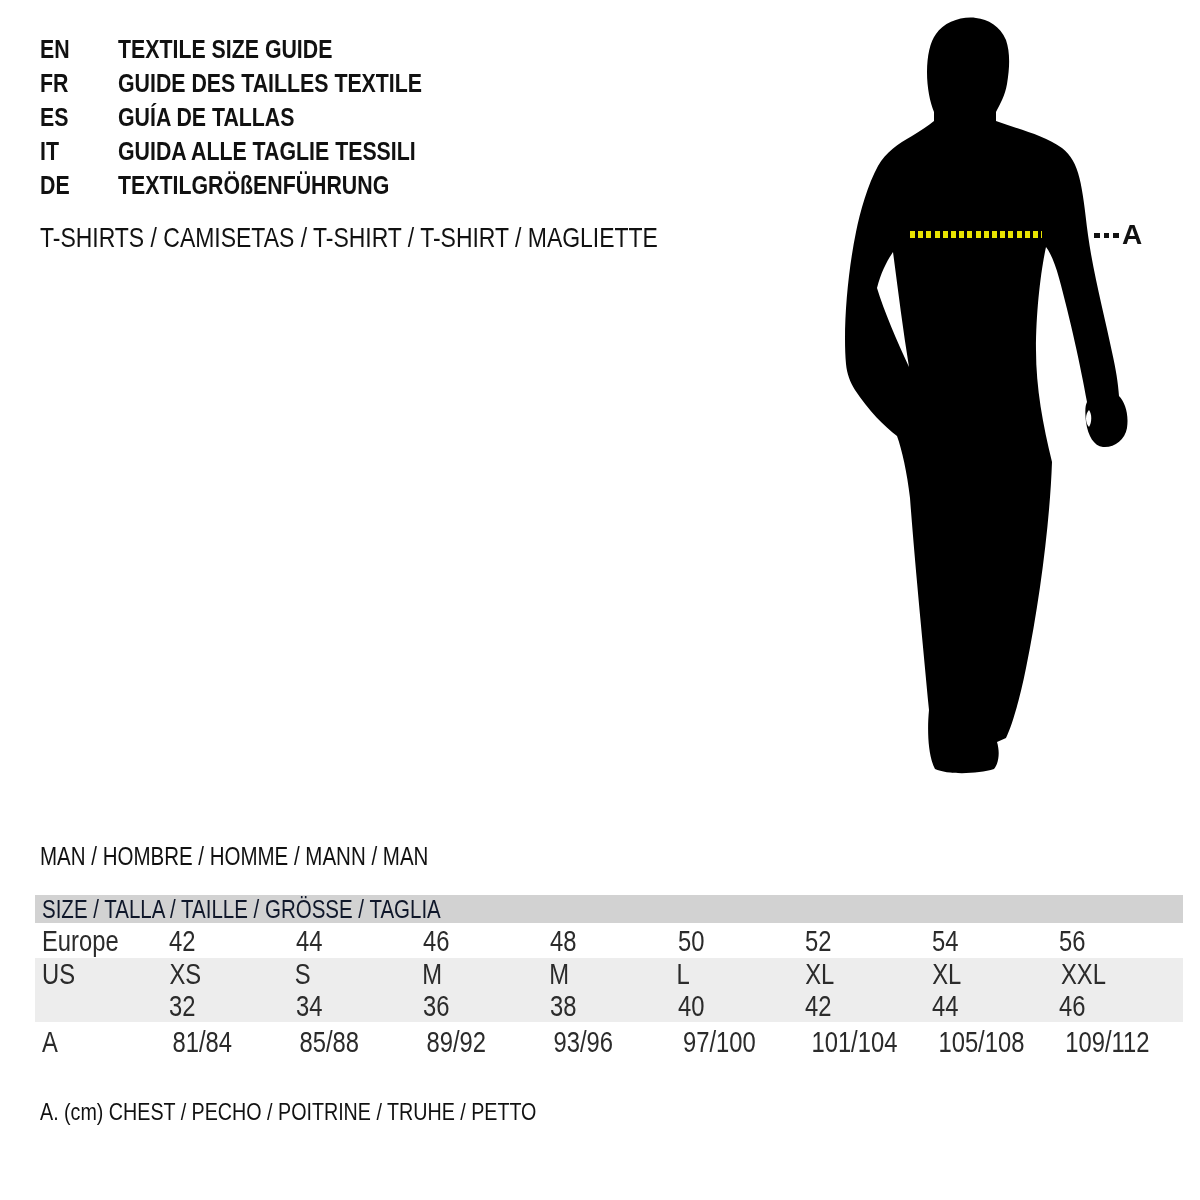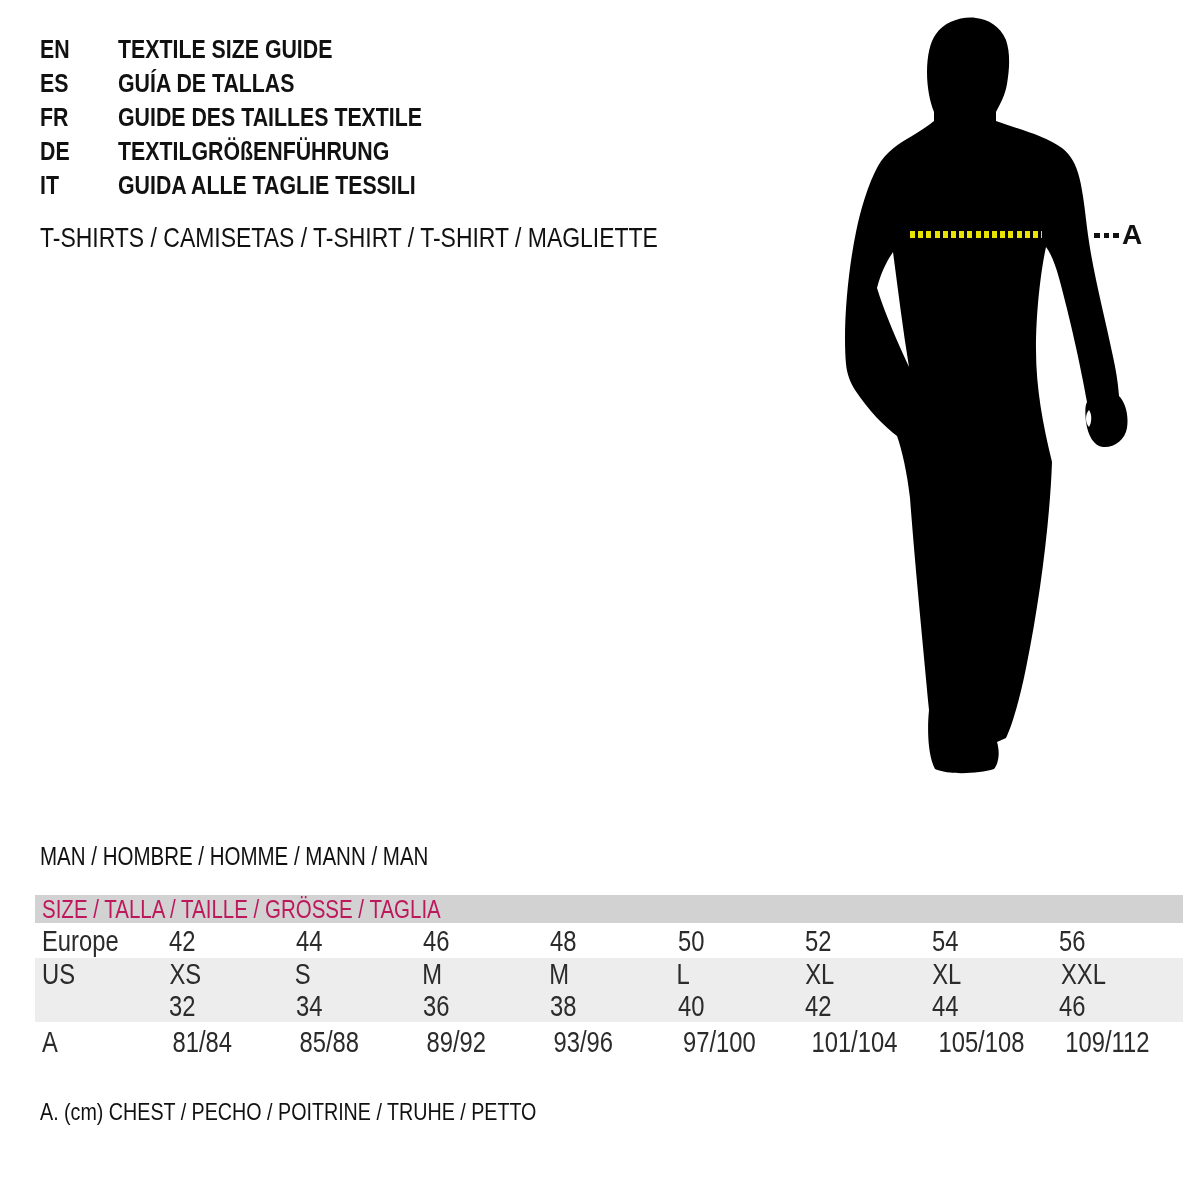--- a/index.html
+++ b/index.html
@@ -24,21 +24,21 @@
     background:repeating-linear-gradient(90deg,#e8e300 0 5px,transparent 5px 8.2px);}
   .callout-dashes{position:absolute;left:1094px;top:233px;width:25px;height:5px;
     background:repeating-linear-gradient(90deg,#111 0 6px,transparent 6px 9.5px);}
   .measure-label{position:absolute;left:1122px;top:219px;font-size:28px;font-weight:bold;line-height:32px;}
 
   
   .section-title{position:absolute;left:40px;top:842px;font-size:25px;font-weight:normal;}
 
   
   .table{position:absolute;left:35px;top:895px;width:1148px;}
-  .thead{height:28px;background:#d2d2d2;color:#be185d;font-size:25px;display:flex;align-items:center;
+  .thead{height:28px;background:#d2d2d2;color:#0f172a;font-size:25px;display:flex;align-items:center;
     padding-left:7px;box-sizing:border-box;margin-bottom:1px;}
   .trow{display:flex;align-items:center;font-size:29px;color:#2b2b2b;}
   .trow.shaded{background:#ededed;}
   .tlabel{width:131px;padding-left:7px;box-sizing:border-box;}
   .tcell{flex:1;text-align:left;}
   .h34{height:34px;}.h32{height:32px;}.h40{height:40px;}
 
   
   .footnote{position:absolute;left:40px;top:1098px;font-size:24px;font-weight:normal;}
 </style>
@@ -46,34 +46,34 @@
 <body>
 
 <div class="canvas">
 
   <div class="lang">
     <div class="lang-row">
       <span class="lang-code"><span class="cond">EN</span></span>
       <span class="cond">TEXTILE SIZE GUIDE</span>
     </div>
     <div class="lang-row">
+      <span class="lang-code"><span class="cond">FR</span></span>
+      <span class="cond">GUIDE DES TAILLES TEXTILE</span>
+    </div>
+    <div class="lang-row">
       <span class="lang-code"><span class="cond">ES</span></span>
       <span class="cond">GUÍA DE TALLAS</span>
     </div>
     <div class="lang-row">
-      <span class="lang-code"><span class="cond">FR</span></span>
-      <span class="cond">GUIDE DES TAILLES TEXTILE</span>
+      <span class="lang-code"><span class="cond">IT</span></span>
+      <span class="cond">GUIDA ALLE TAGLIE TESSILI</span>
     </div>
     <div class="lang-row">
       <span class="lang-code"><span class="cond">DE</span></span>
       <span class="cond">TEXTILGRÖßENFÜHRUNG</span>
-    </div>
-    <div class="lang-row">
-      <span class="lang-code"><span class="cond">IT</span></span>
-      <span class="cond">GUIDA ALLE TAGLIE TESSILI</span>
     </div>
   </div>
 
   <div class="products">
     <div><span class="cond">T-SHIRTS / CAMISETAS / T-SHIRT / T-SHIRT / MAGLIETTE</span></div>
   </div>
 
   <svg class="figure-svg" width="305" height="780" viewBox="838 10 305 780" xmlns="http://www.w3.org/2000/svg">
     <path fill="#000000" fill-rule="evenodd" d="
       M 936 34

